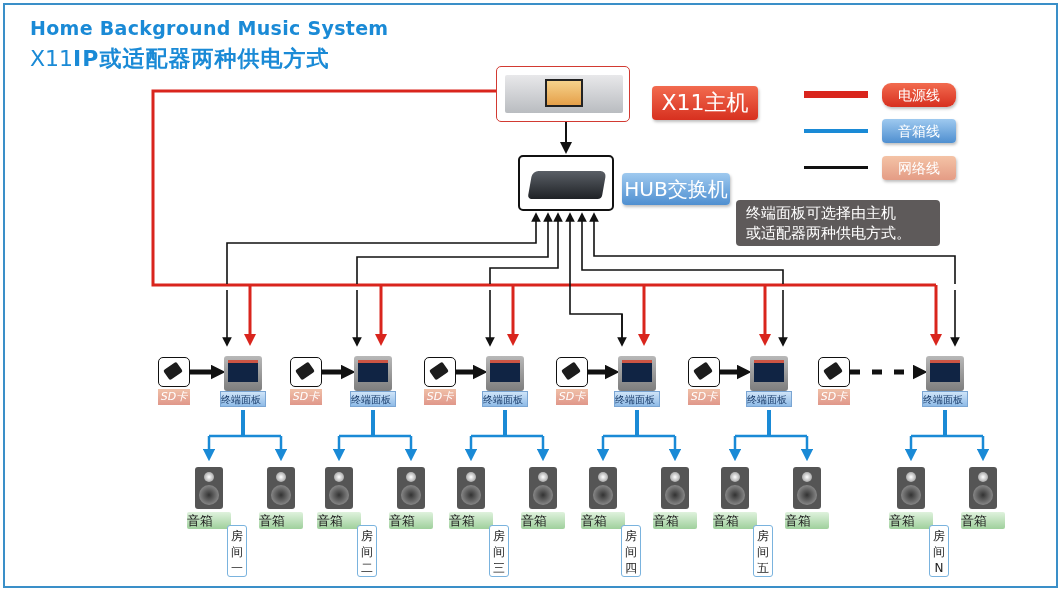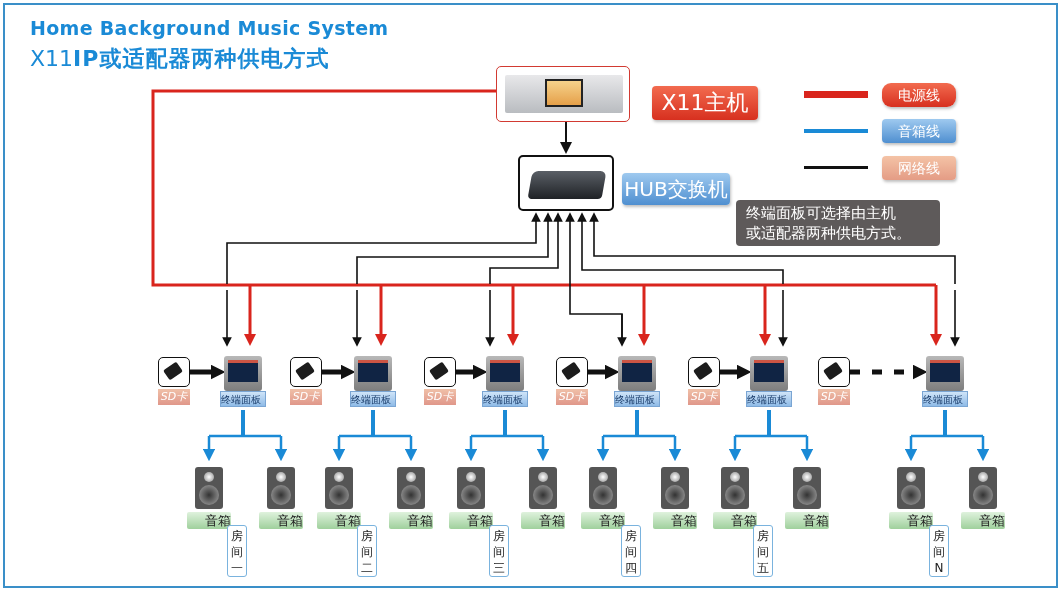--- a/index.html
+++ b/index.html
@@ -25,21 +25,21 @@
   .note { position:absolute; left:736px; top:200px; width:204px; height:46px; background:#5e5a5a; color:#fff; font-size:15px; line-height:20px; padding:3px 10px; box-sizing:border-box; border-radius:4px; }
   .sd-card { position:absolute; width:32px; height:30px; border:1.5px solid #111; border-radius:5px; background:#fff; box-sizing:border-box; }
   .sd-card::after { content:""; position:absolute; left:6px; top:7px; width:16px; height:12px; background:#1c1c1c; transform:rotate(-35deg); border-radius:2px; }
   .sd-label { position:absolute; width:32px; height:16px; background:linear-gradient(#f0c0a8,#e0978a); color:#fff; font-size:11px; line-height:16px; text-align:center;font-style:italic; }
   .panel { position:absolute; width:38px; height:35px; background:linear-gradient(#b8b8b8,#7d7d7d); border-radius:3px; }
   .panel::after { content:""; position:absolute; left:4px; top:4px; width:30px; height:22px; background:#102444; border-top:3px solid #c54; box-sizing:border-box; }
   .panel-label { position:absolute; width:46px; height:16px; background:linear-gradient(#cfe4f8,#8fbbe7); border:1px solid #7aa5d3; color:#1b3d6b; font-size:10px; line-height:16px; box-sizing:border-box; }
   .speaker { position:absolute; width:28px; height:42px; background:#555; border-radius:3px; }
   .speaker::before { content:""; position:absolute; left:9px; top:5px; width:10px; height:10px; border-radius:50%; background:radial-gradient(#fff,#888); }
   .speaker::after { content:""; position:absolute; left:4px; top:18px; width:20px; height:20px; border-radius:50%; background:radial-gradient(#333,#aaa); }
-  .spk-label { position:absolute; width:44px; height:17px; background:linear-gradient(#dff2dd,#9fd09c); color:#222; font-size:13px; line-height:17px; text-align:right; border-radius:2px; }
+  .spk-label { position:absolute; width:44px; height:17px; background:linear-gradient(#dff2dd,#9fd09c); color:#222; font-size:13px; line-height:17px; text-align:left; border-radius:2px; }
   .room-label { position:absolute; width:20px; height:52px; border:1px solid #7ab3de; border-radius:3px; background:#fff; color:#222; font-size:12px; line-height:16px; text-align:center; padding-top:2px; box-sizing:border-box; }
 </style>
 </head>
 <body>
 
 <div class="frame"></div>
 
 <div class="title-en">Home Background Music System</div>
 <div class="title-cn">
   <span class="x11">X11</span><span>IP</span><span>或适配器两种供电方式</span>

